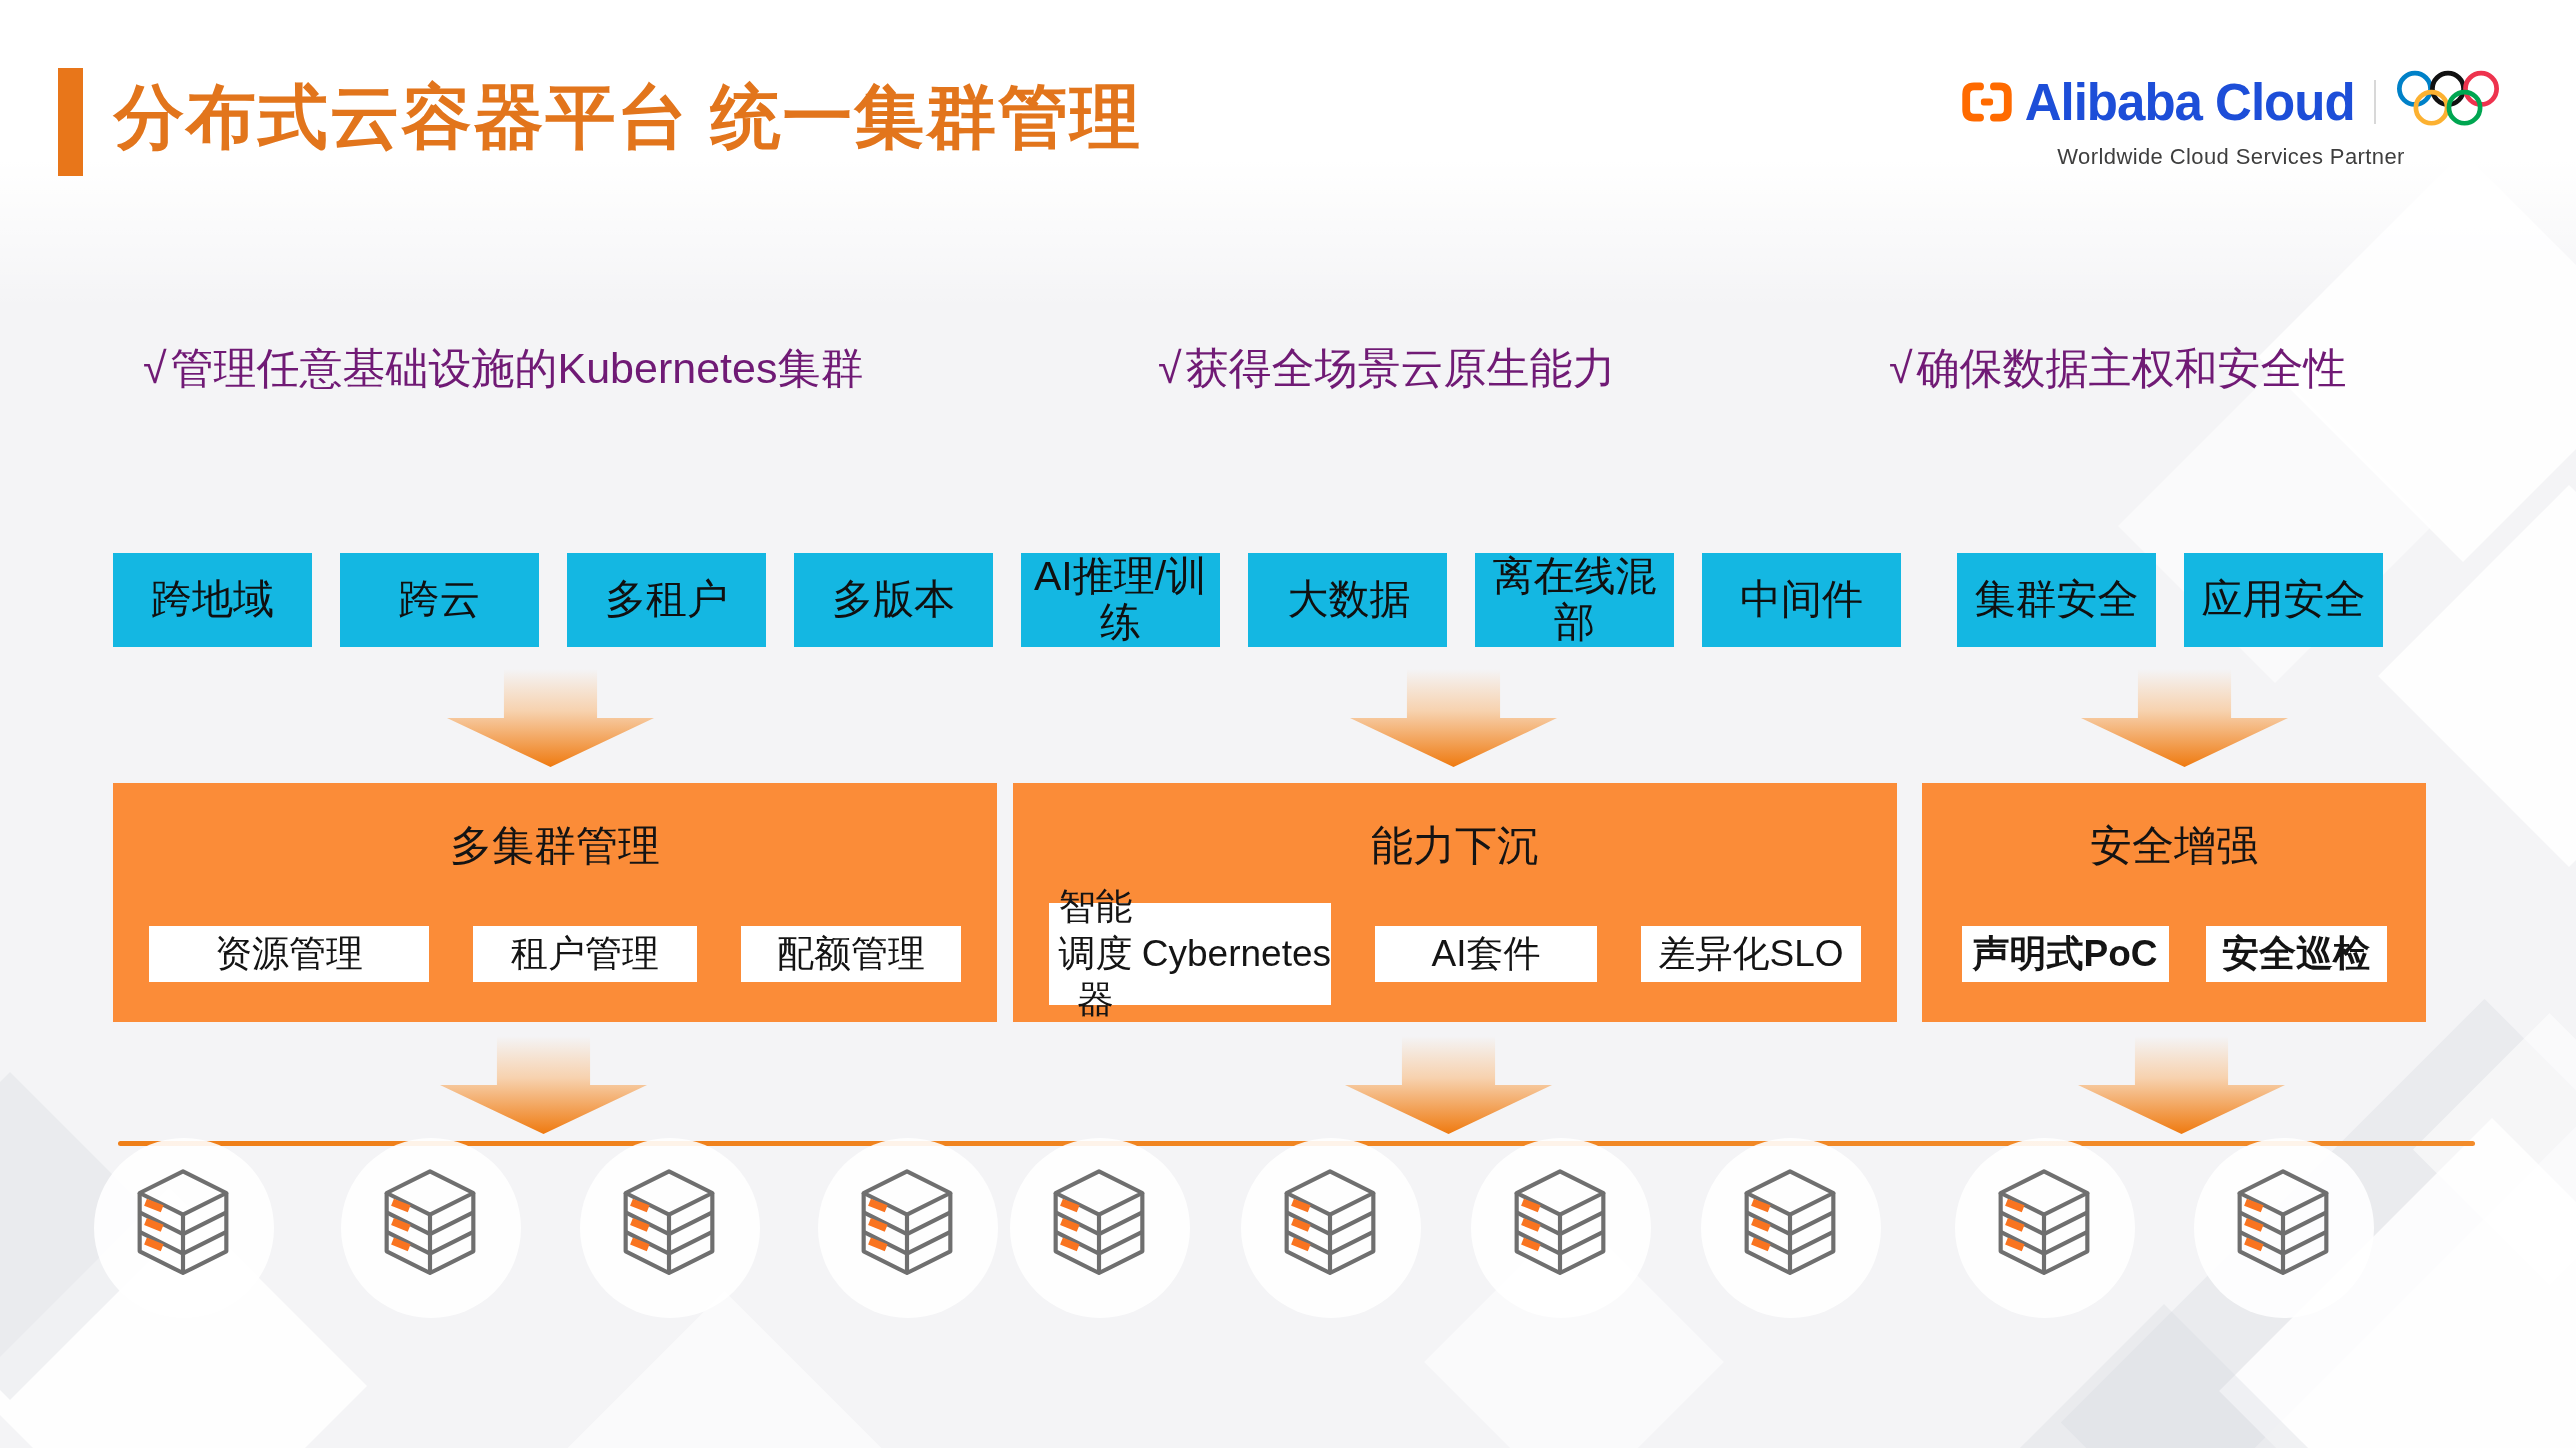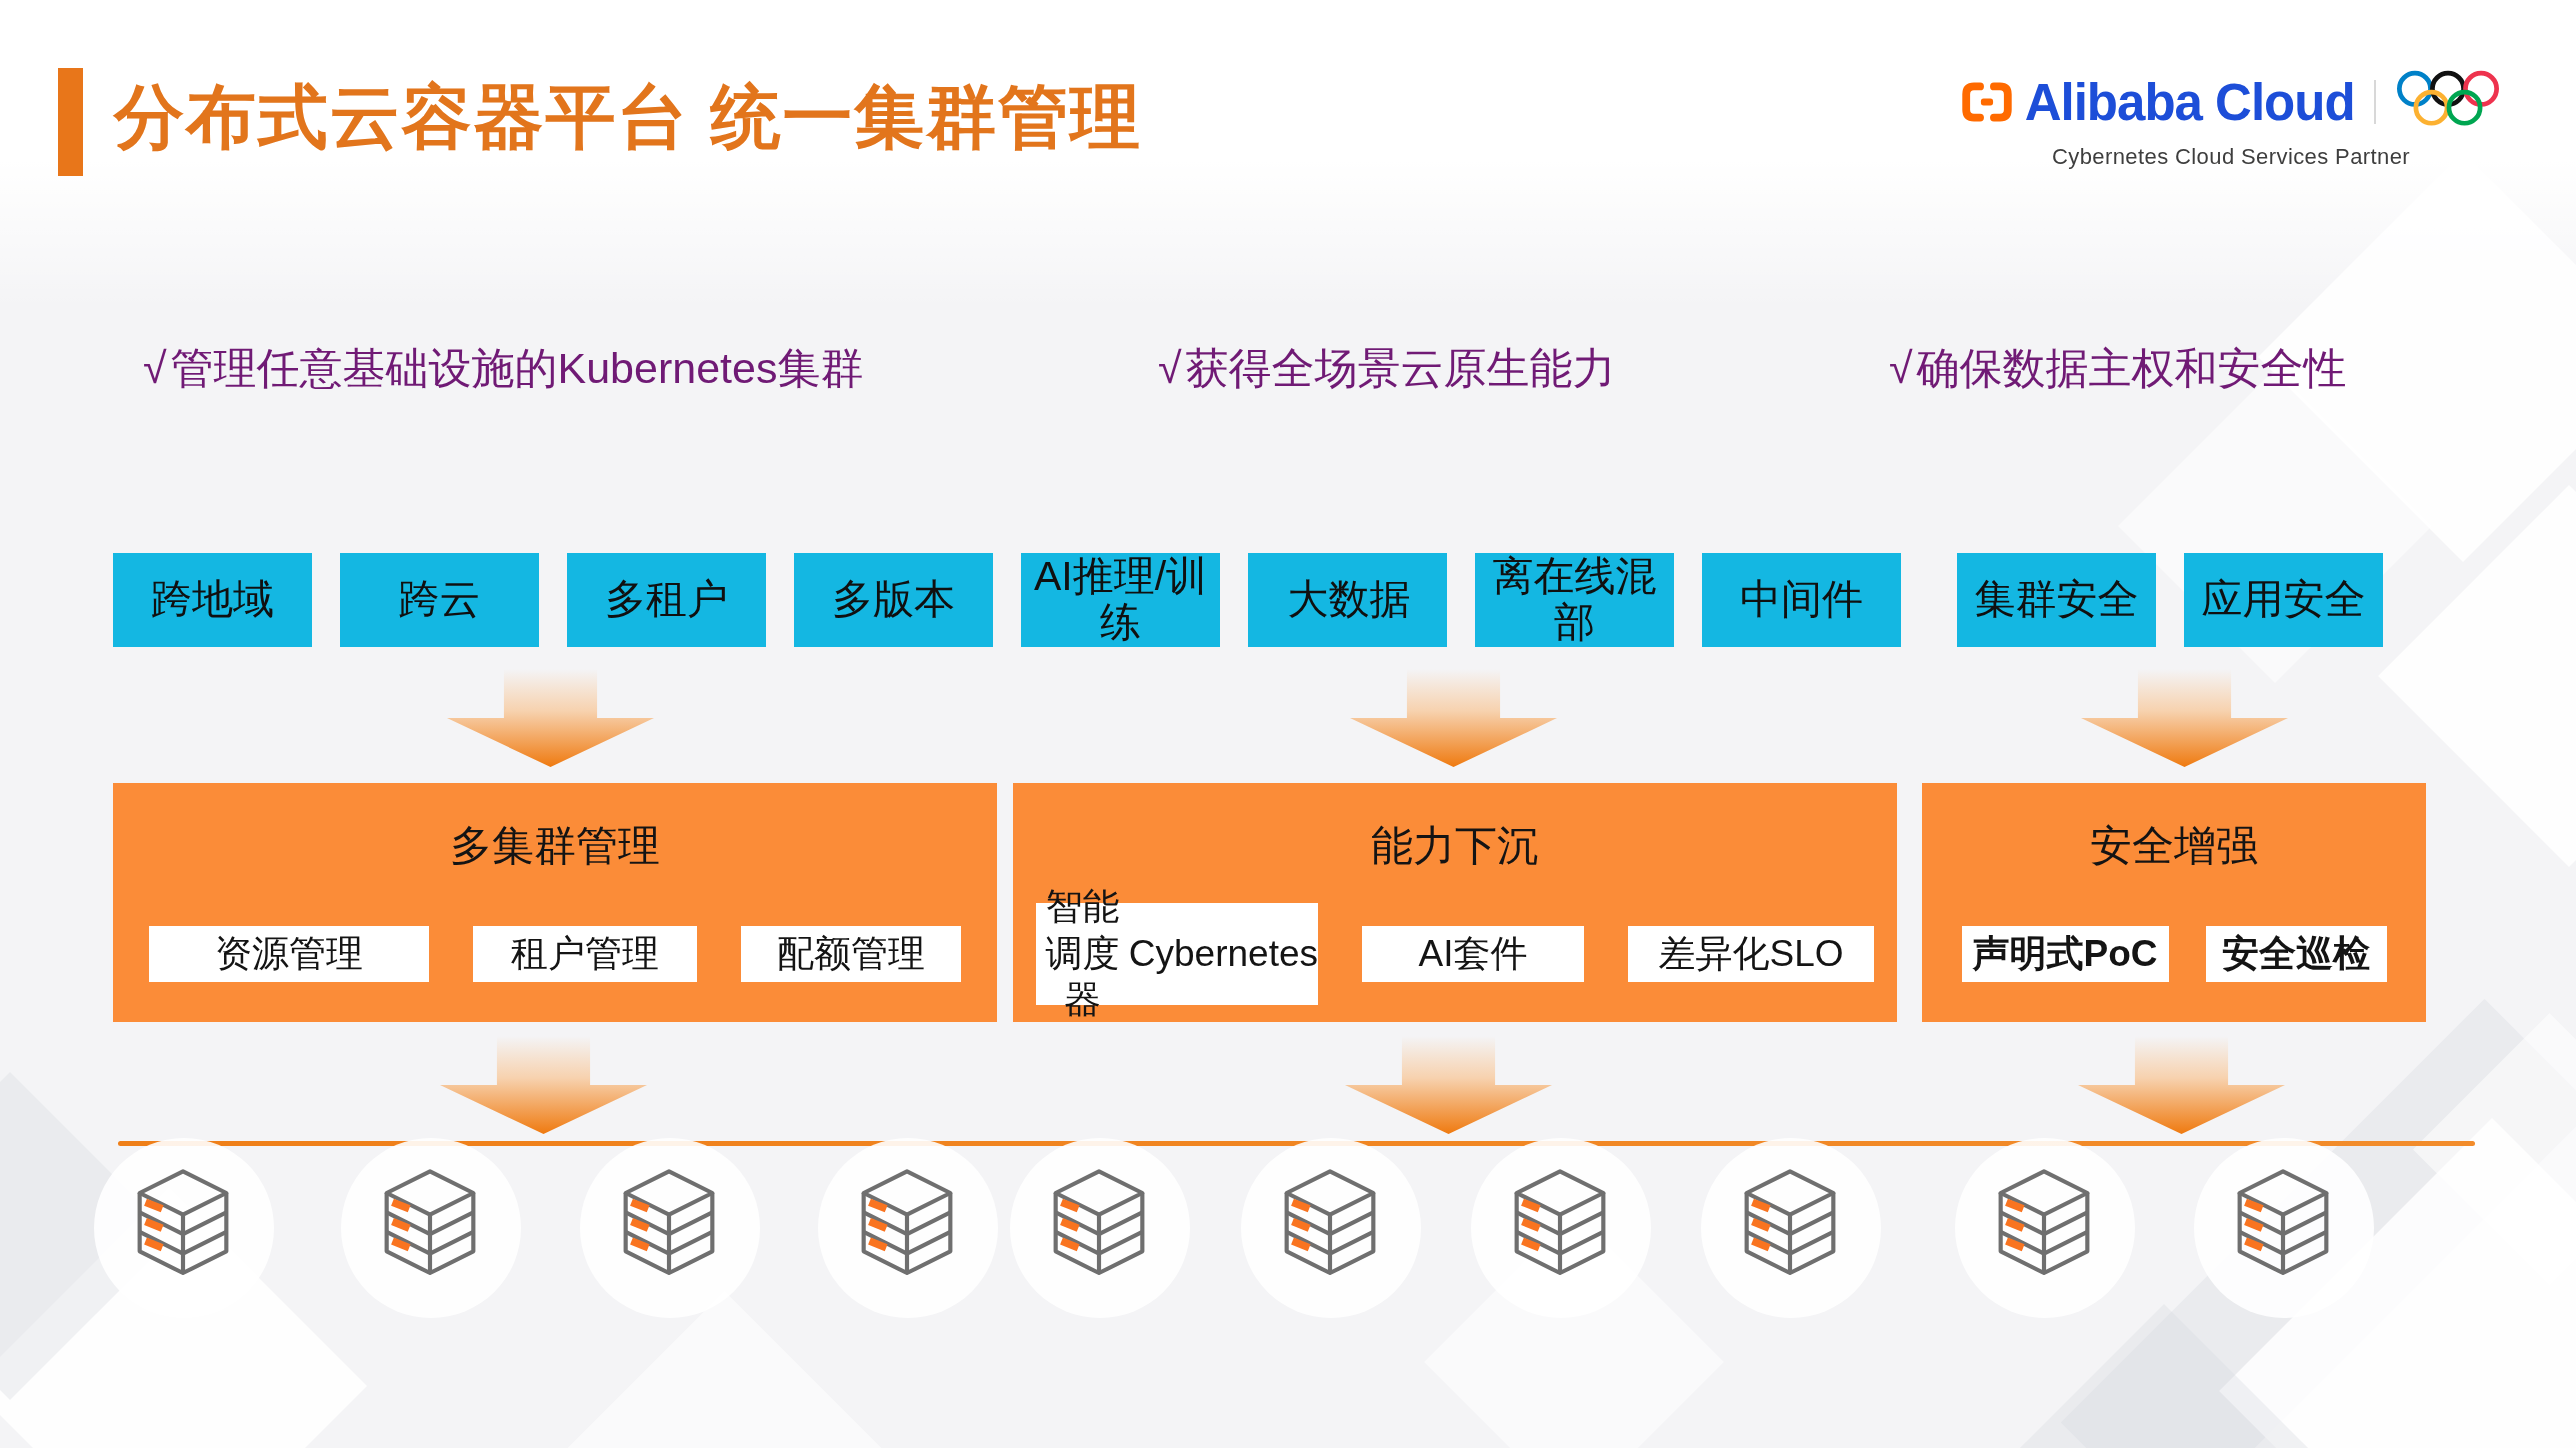--- a/index.html
+++ b/index.html
@@ -85,21 +85,21 @@
       <span class="brand">Alibaba Cloud</span>
       <span class="logo-divider"></span>
       <svg class="rings" width="106" height="68" viewBox="0 0 112 72">
         <circle cx="21" cy="22" r="16.5" fill="none" stroke="#0081C8" stroke-width="5"></circle>
         <circle cx="56" cy="22" r="16.5" fill="none" stroke="#111111" stroke-width="5"></circle>
         <circle cx="91" cy="22" r="16.5" fill="none" stroke="#EE334E" stroke-width="5"></circle>
         <circle cx="38.5" cy="42" r="16.5" fill="none" stroke="#FCB131" stroke-width="5"></circle>
         <circle cx="73.5" cy="42" r="16.5" fill="none" stroke="#00A651" stroke-width="5"></circle>
       </svg>
     </div>
-    <div class="logo-sub">Cybernetes Cloud Services Partner</div>
+    <div class="logo-sub">Worldwide Cloud Services Partner</div>
   </div>
 
   <div class="bullet" style="left:143px;">
     <span class="check">√</span><span>管理任意基础设施的Kubernetes集群</span>
   </div>
   <div class="bullet" style="left:1158px;">
     <span class="check">√</span><span>获得全场景云原生能力</span>
   </div>
   <div class="bullet" style="left:1889px;">
     <span class="check">√</span><span>确保数据主权和安全性</span>
@@ -130,21 +130,21 @@
   </section>
 
   <section class="panel p2" style="left:1013px;width:884px;">
     <div class="panel-title">能力下沉</div>
     <div class="panel-items">
       <div class="pitem two-line" style="width:282px;">
         <span>智能调度器</span>
         <span>Cybernetes</span>
       </div>
       <div class="pitem" style="width:222px;">AI套件</div>
-      <div class="pitem" style="width:246px;text-align:right;">差异化SLO</div>
+      <div class="pitem" style="width:220px;text-align:right;">差异化SLO</div>
     </div>
   </section>
 
   <section class="panel p3" style="left:1922px;width:504px;">
     <div class="panel-title">安全增强</div>
     <div class="panel-items">
       <div class="pitem" style="width:207px;">声明式PoC</div>
       <div class="pitem" style="width:181px;">安全巡检</div>
     </div>
   </section>

